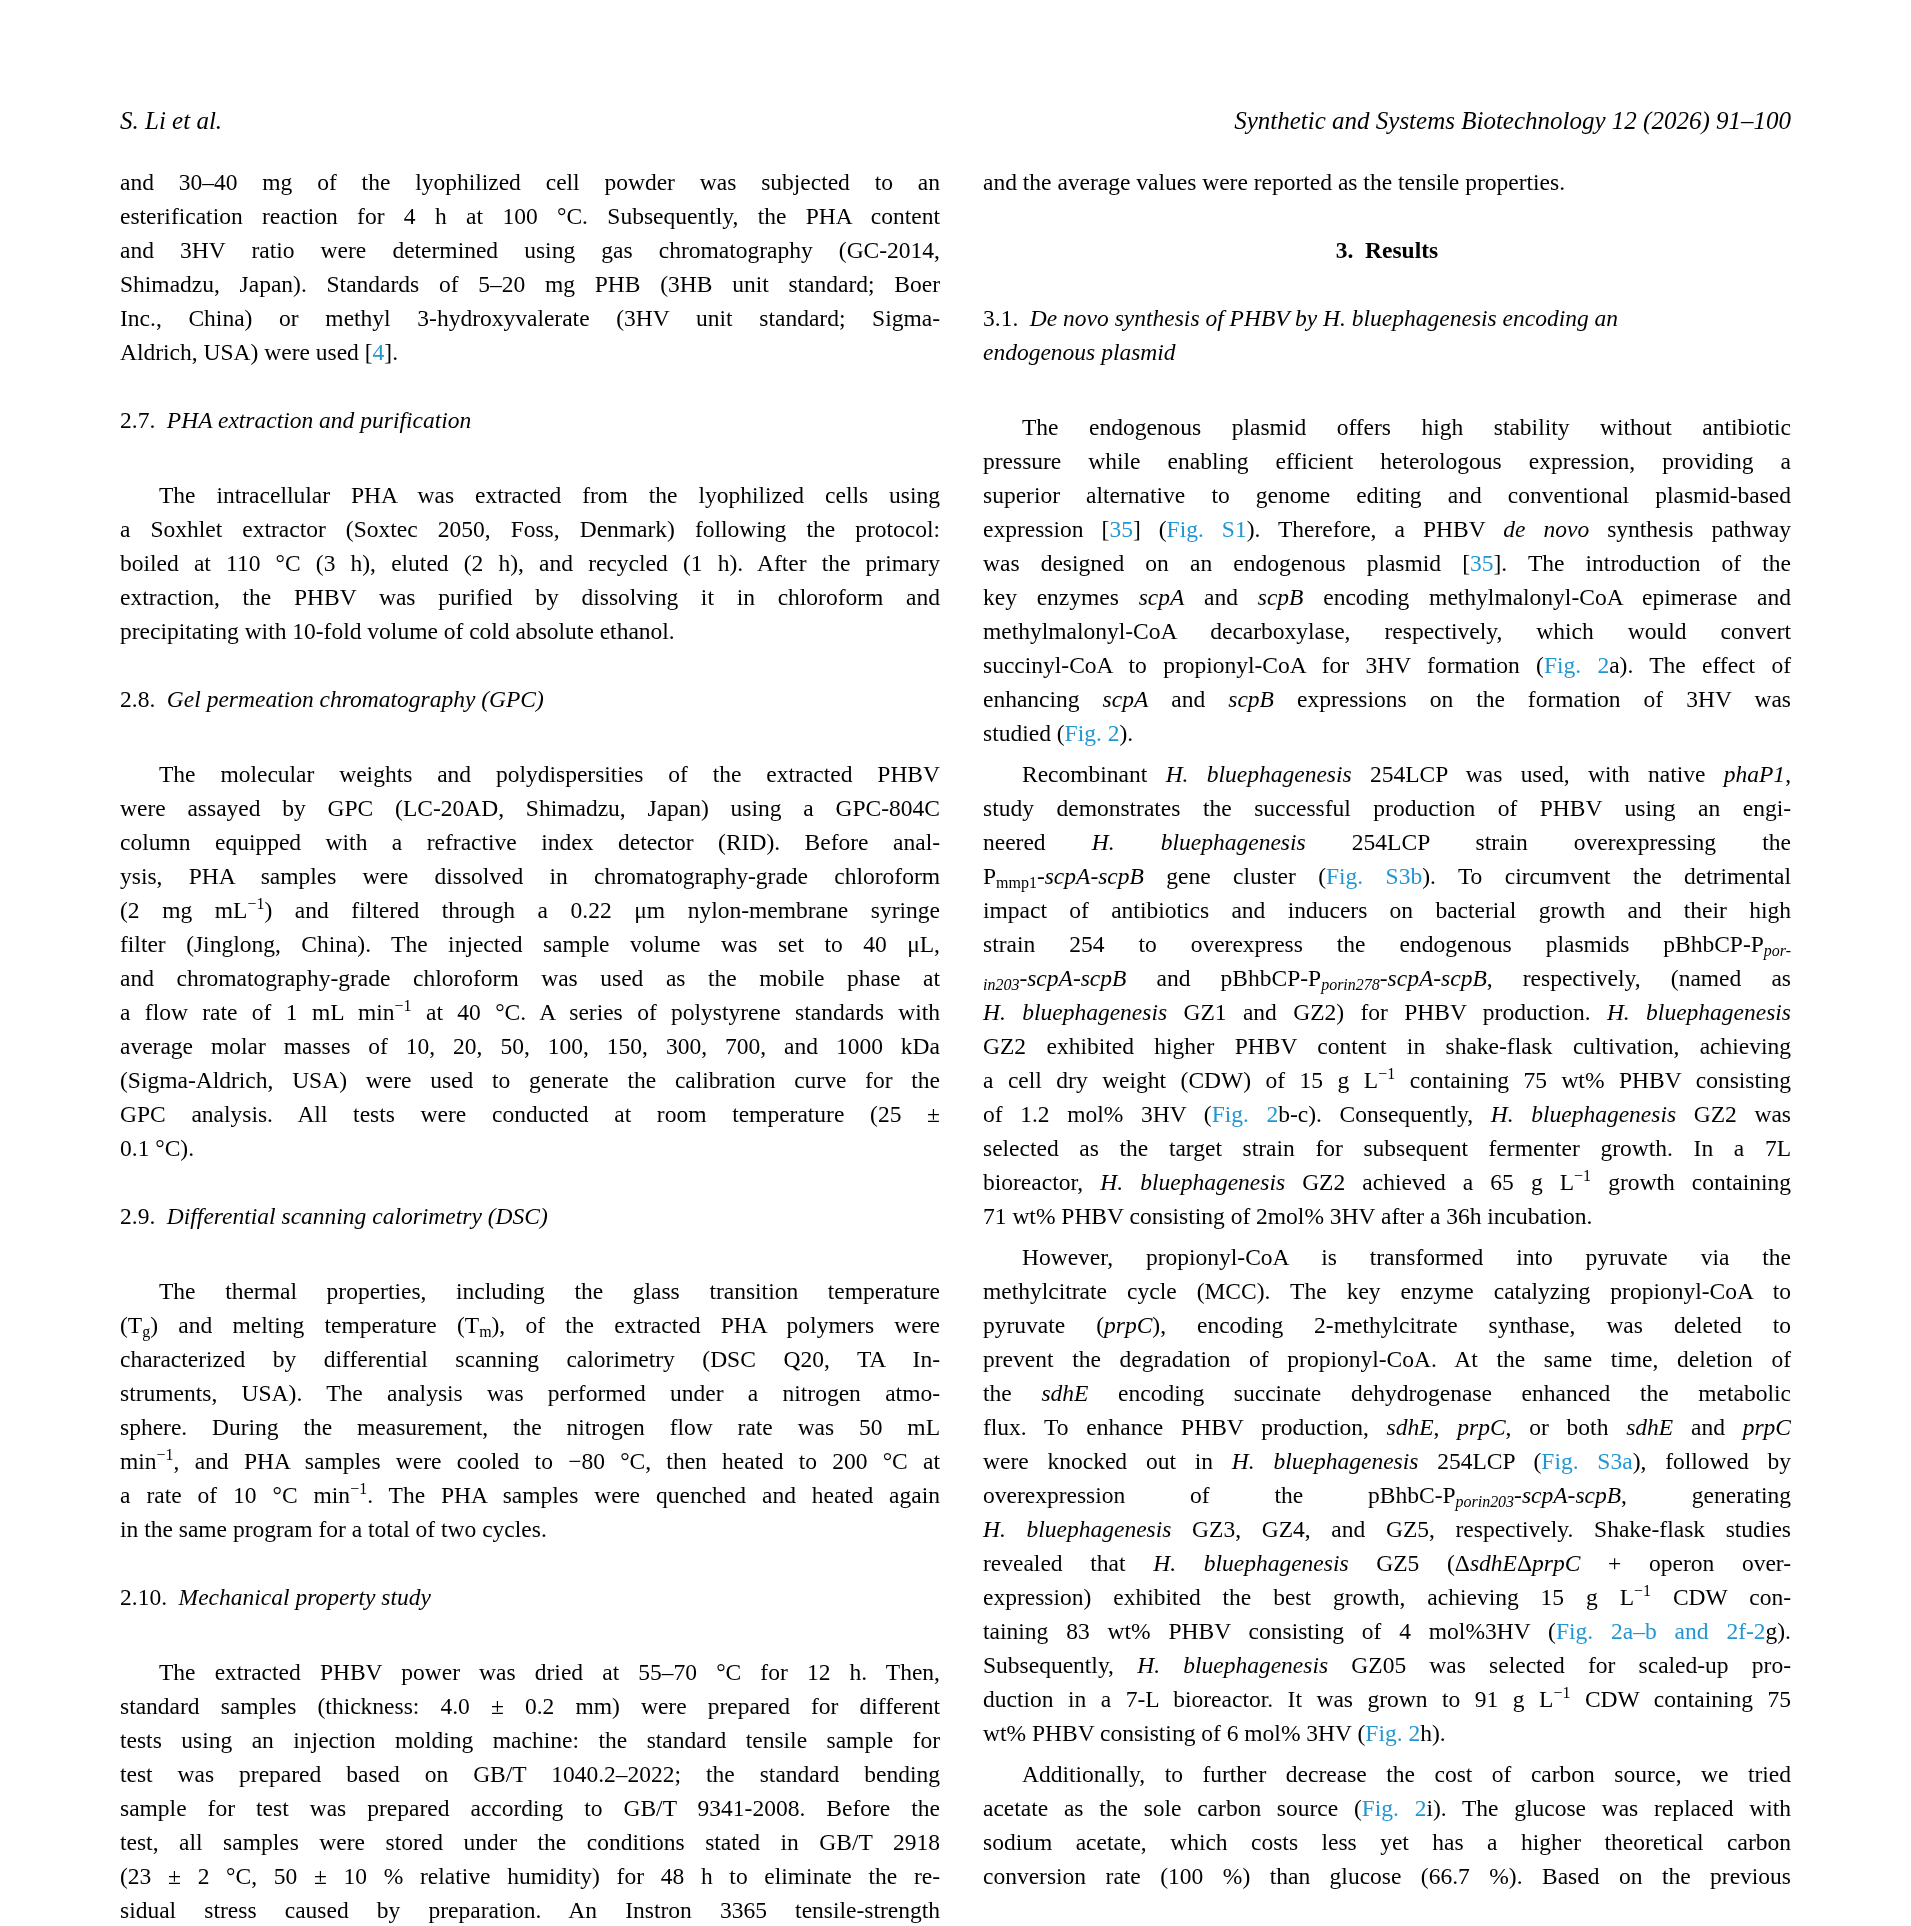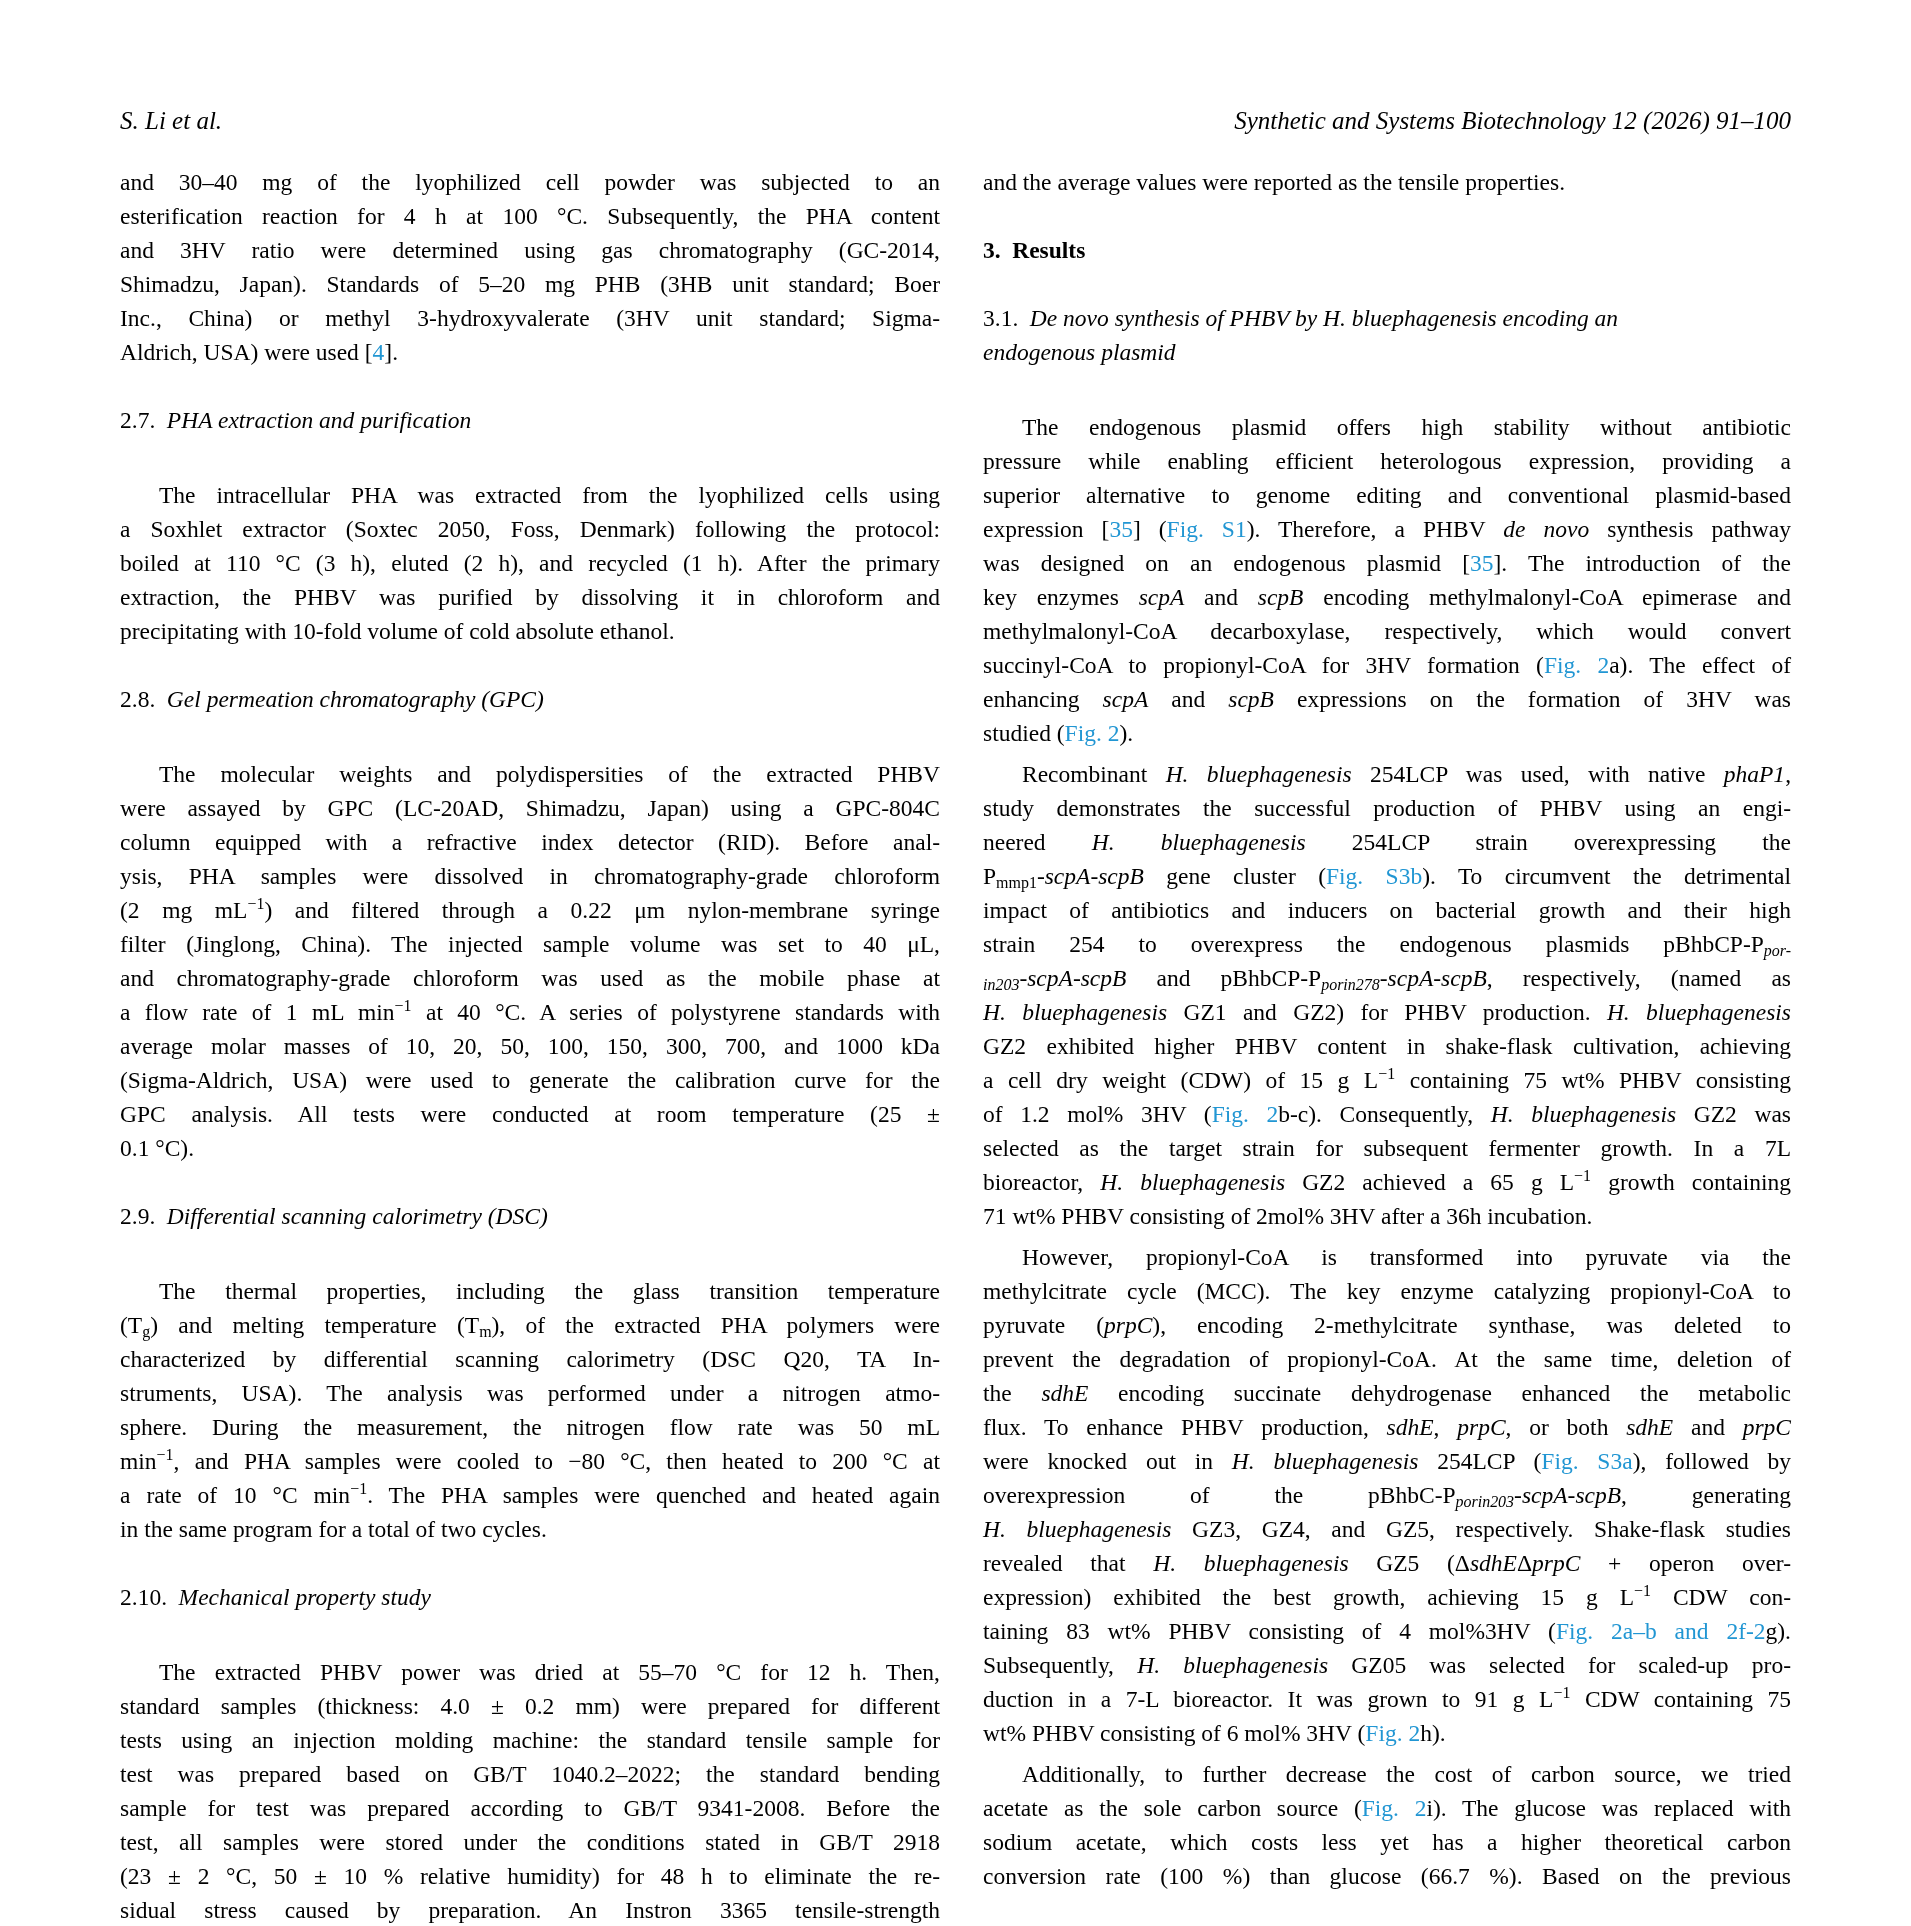--- a/index.html
+++ b/index.html
@@ -11,21 +11,21 @@
   .col { position: absolute; top: 165px; width: 820px; font-size: 23.5px; }
   .col-left { left: 120px; }
   .col-right { left: 983px; width: 808px; }
   .line { display: block; height: 34px; line-height: 34px; white-space: nowrap; overflow: visible;
           text-align: justify; text-align-last: justify; }
   .line.last { text-align-last: left; }
   .line.indent { padding-left: 39px; margin-top: 7px; }
   .gap { display: block; height: 34px; }
   .h2 { display: block; height: 34px; line-height: 34px; font-style: italic; white-space: nowrap; font-family: Liberation Serif, serif; }
   .h2 .num { font-style: normal; margin-right: 11.6px; }
-  .h1 { display: block; height: 34px; line-height: 34px; font-weight: bold; white-space: nowrap; }
+  .h1 { display: block; height: 34px; line-height: 34px; font-weight: bold; white-space: nowrap; text-align: center; }
   .h1 .num { margin-right: 11.6px; }
   .link { color: #2196d3; }
   i { font-style: italic; }
   sup { font-size: 0.68em; line-height: 0; vertical-align: 0.55em; }
   sub { font-size: 0.68em; line-height: 0; vertical-align: -0.25em; }
 </style>
 </head>
 <body>
 
 <div class="running-head rh-left"><i>S. Li et al.</i></div>

